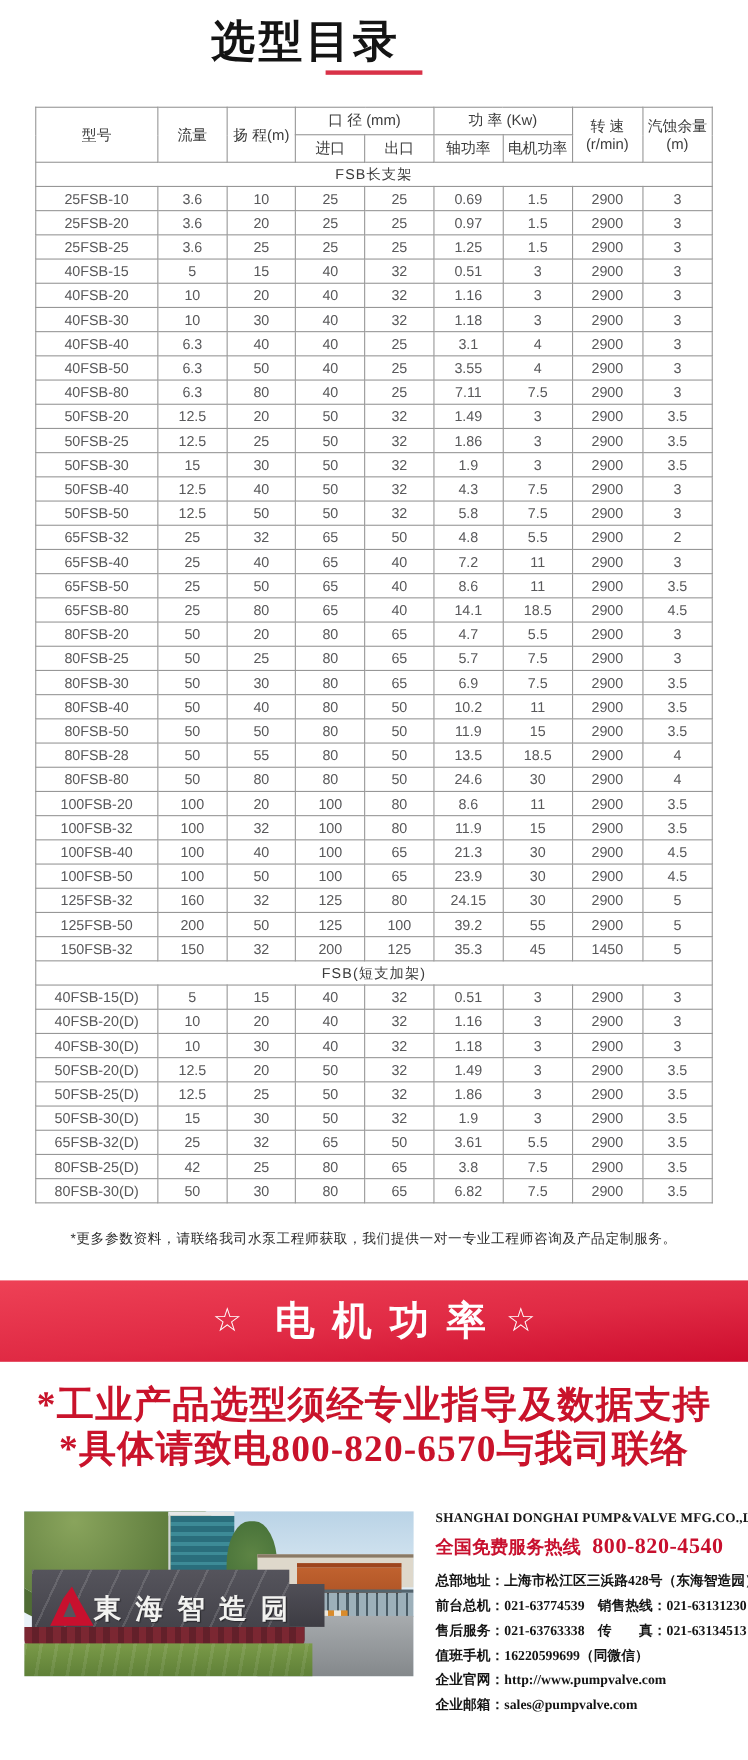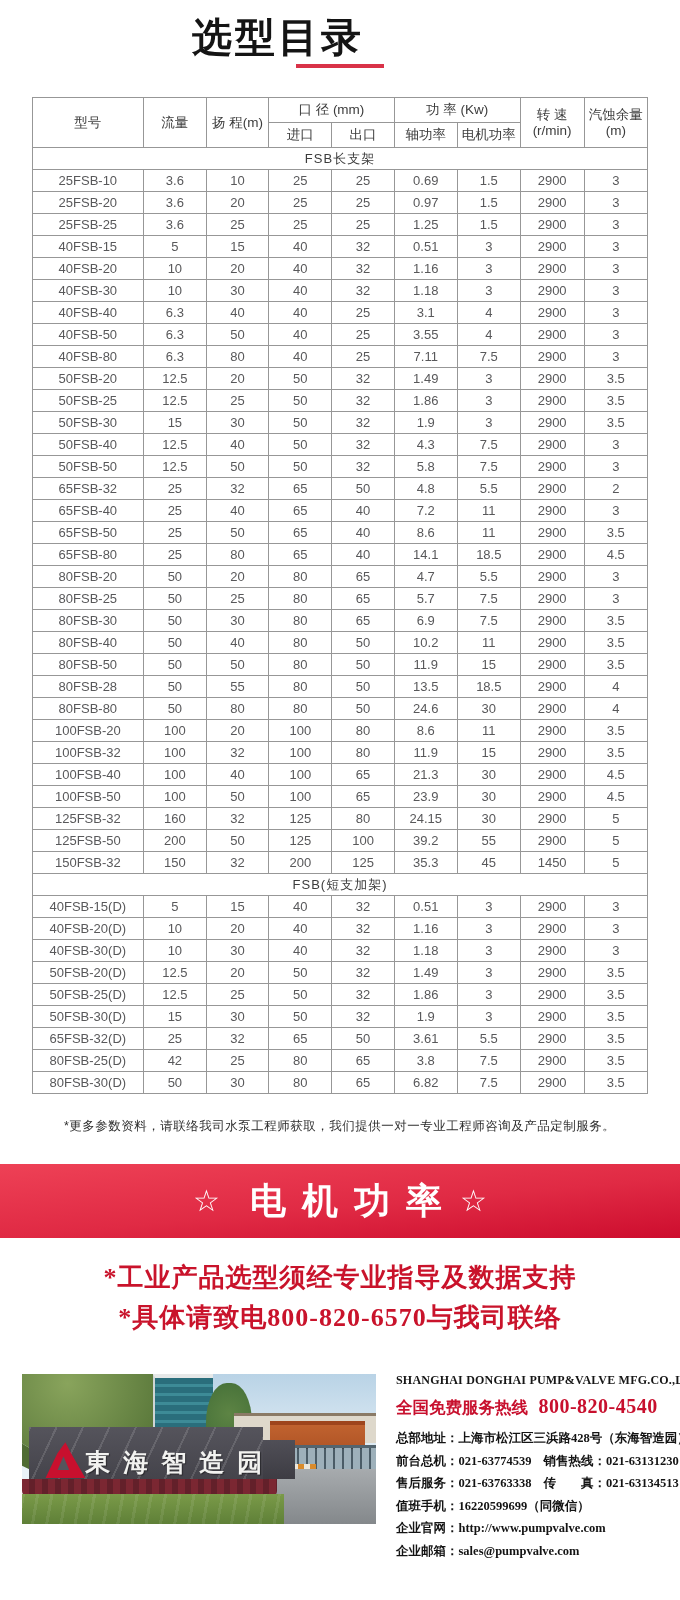--- a/index.html
+++ b/index.html
@@ -52,21 +52,21 @@
   .banner .star { color:#fff; font-size:30px; line-height:1; }
   .banner .banner-title {
     color:#fff; font-size:36px; font-weight:bold;
     letter-spacing:16px; text-indent:16px; margin:0 2px 0 14px;
   }
 
   
   .slogans {
     position:absolute; top:1258px; left:0; width:680px; text-align:center;
     font-family:"Liberation Serif","DejaVu Serif",serif;
-    font-weight:bold; color:#c9132b; font-size:26px; line-height:40px;
+    font-weight:bold; color:#c9132b; font-size:34px; line-height:40px;
     letter-spacing:1px;
   }
 
   
   .photo {
     position:absolute; top:1374px; left:22px; width:354px; height:150px;
     overflow:hidden; background:linear-gradient(#b9d3e6,#e9f2f8 60%);
   }
   .photo .layer { position:absolute; }
   .tree-left {

